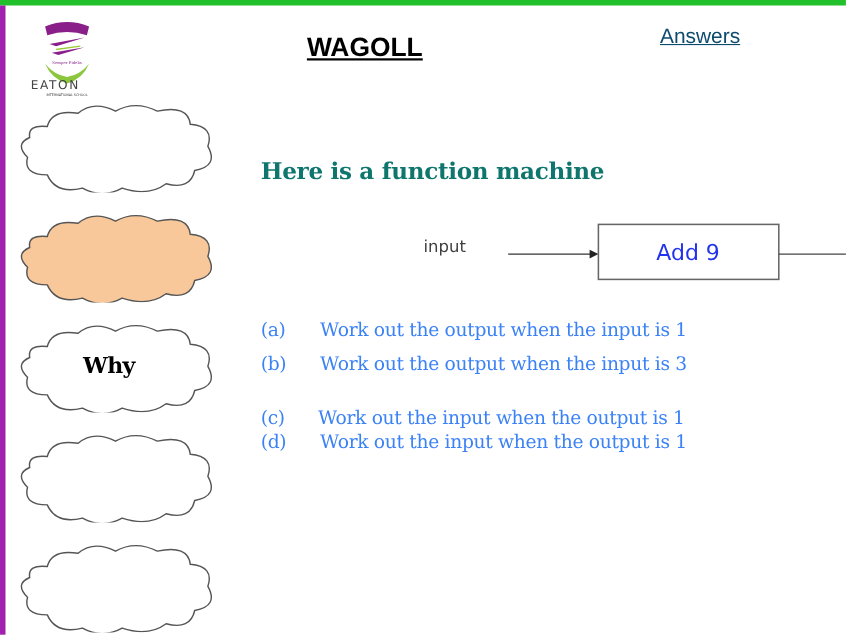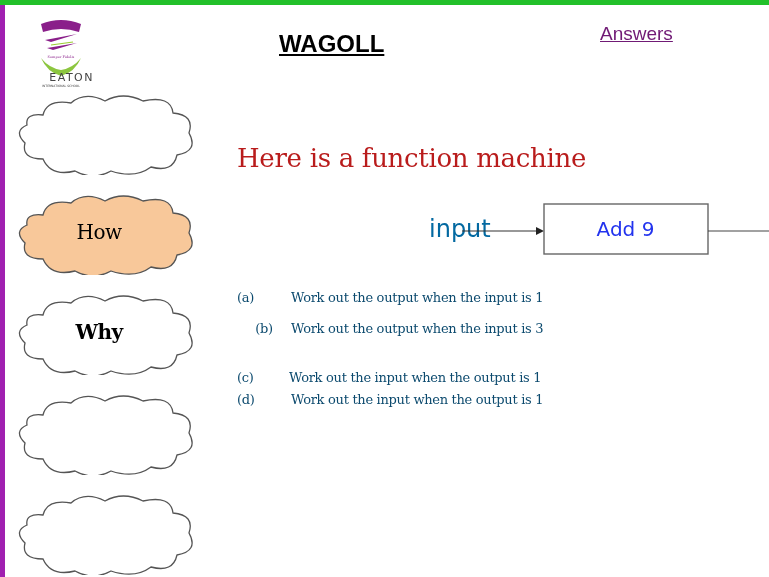--- a/index.html
+++ b/index.html
@@ -1,31 +1,31 @@
 <!DOCTYPE html>
 <html><head>
 <meta charset="utf-8">
 <style>
   html, body { margin:0; padding:0; }
   body { width:769px; height:577px; position:relative; overflow:hidden; background:#ffffff; font-family:"DejaVu Serif", serif; }
   .top-bar { position:absolute; left:0; top:0; width:769px; height:5px; background:#22c02a; }
   .left-bar { position:absolute; left:0; top:5px; width:5px; height:572px; background:#a020b0; }
   .logo { position:absolute; left:33px; top:18px; width:56px; height:74px; }
-  .logo-text { position:absolute; left:28px; top:72px; width:66px; text-align:right; font-family:"DejaVu Sans", sans-serif; font-size:11px; letter-spacing:1.5px; color:#444; line-height:11px; }
+  .logo-text { position:absolute; left:28px; top:72px; width:66px; text-align:left; font-family:"DejaVu Sans", sans-serif; font-size:11px; letter-spacing:1.5px; color:#444; line-height:11px; }
   .logo-sub { position:absolute; left:28px; top:84px; width:66px; text-align:center; font-family:"DejaVu Sans", sans-serif; font-size:3px; color:#444; }
   .title { position:absolute; left:279px; top:30px; font-family:"Liberation Sans", sans-serif; font-weight:bold; font-size:24px; text-decoration:underline; color:#000; }
-  .answers { position:absolute; left:600px; top:23px; font-family:"Liberation Sans", sans-serif; font-size:19px; color:#701a75; text-decoration:underline; cursor:pointer; }
+  .answers { position:absolute; left:600px; top:23px; font-family:"Liberation Sans", sans-serif; font-size:19px; color:#0c4a6e; text-decoration:underline; cursor:pointer; }
   .cloud { position:absolute; left:13px; width:187px; height:82px; cursor:pointer; }
   .cloud svg { position:absolute; left:0; top:0; }
   .cloud-label { position:absolute; left:0; top:0; width:172px; height:78px; display:flex; align-items:center; justify-content:center; font-family:"DejaVu Serif", serif; font-weight:bold; font-size:20px; color:#000; letter-spacing:-0.5px; }
-  .intro { position:absolute; left:237px; top:143px; font-family:"DejaVu Serif", serif; font-size:26px; color:#b91c1c; letter-spacing:-0.3px; }
-  .machine-input { position:absolute; left:385px; top:215px; font-family:"DejaVu Sans", sans-serif; font-size:24px; color:#0369a1;margin-left:44px; }
+  .intro { position:absolute; left:237px; top:143px; font-family:"DejaVu Serif", serif; font-size:21px; color:#0f766e; letter-spacing:-0.3px;font-weight:bold; }
+  .machine-input { position:absolute; left:385px; top:215px; font-family:"DejaVu Sans", sans-serif; font-size:15px; color:#404040; }
   .machine-svg { position:absolute; left:460px; top:200px; }
   .machine-box-label { position:absolute; left:543px; top:204px; width:165px; height:50px; display:flex; align-items:center; justify-content:center; font-family:"DejaVu Sans", sans-serif; font-size:20px; color:#2233ee; }
-  .q { position:absolute; left:237px; font-family:"DejaVu Serif", serif; font-size:13px; color:#0c4a6e; white-space:nowrap; letter-spacing:-0.3px; }
+  .q { position:absolute; left:237px; font-family:"DejaVu Serif", serif; font-size:17px; color:#3b82f6; white-space:nowrap; letter-spacing:-0.3px; }
   .q .lbl { display:inline-block; width:54px; }
 </style>
 </head>
 <body>
 
 <div class="top-bar"></div>
 <div class="left-bar"></div>
 
 <svg class="logo" width="56" height="74" viewBox="0 0 56 74">
   <path d="M8 6 Q28 -2 48 6 L46 14 Q28 8 10 14 Z" fill="#8a1f8a"></path>
@@ -45,21 +45,20 @@
 <div class="cloud" style="top:93px;">
   <svg width="187" height="82" viewBox="0 0 187 82">
     <path d="M30 22 Q34 6 58 10 Q72 -2 92 8 Q110 -2 130 8 Q158 2 160 20 Q182 22 176 40 Q186 58 164 62 Q160 80 138 74 Q122 86 98 78 Q80 88 62 78 Q38 84 30 66 Q8 66 12 50 Q0 38 14 32 Q12 20 30 22 Z" fill="#ffffff" stroke="#555" stroke-width="1.3"></path>
   </svg>
 </div>
 
 <div class="cloud" style="top:193px;">
   <svg width="187" height="82" viewBox="0 0 187 82">
     <path d="M30 22 Q34 6 58 10 Q72 -2 92 8 Q110 -2 130 8 Q158 2 160 20 Q182 22 176 40 Q186 58 164 62 Q160 80 138 74 Q122 86 98 78 Q80 88 62 78 Q38 84 30 66 Q8 66 12 50 Q0 38 14 32 Q12 20 30 22 Z" fill="#f8c89a" stroke="#555" stroke-width="1.3"></path>
   </svg>
-  <div class="cloud-label" style="font-weight:normal;">How</div>
 </div>
 
 <div class="cloud" style="top:293px;">
   <svg width="187" height="82" viewBox="0 0 187 82">
     <path d="M30 22 Q34 6 58 10 Q72 -2 92 8 Q110 -2 130 8 Q158 2 160 20 Q182 22 176 40 Q186 58 164 62 Q160 80 138 74 Q122 86 98 78 Q80 88 62 78 Q38 84 30 66 Q8 66 12 50 Q0 38 14 32 Q12 20 30 22 Z" fill="#ffffff" stroke="#555" stroke-width="1.3"></path>
   </svg>
   <div class="cloud-label">Why</div>
 </div>
 
 <div class="cloud" style="top:393px;">
@@ -81,21 +80,21 @@
   <line x1="2" y1="31" x2="78" y2="31" stroke="#333" stroke-width="1.2"></line>
   <polygon points="76,27 84,31 76,35" fill="#222"></polygon>
   <rect x="84" y="4" width="164" height="50" fill="#fff" stroke="#666" stroke-width="1.4"></rect>
   <line x1="248" y1="31" x2="309" y2="31" stroke="#444" stroke-width="1.2"></line>
 </svg>
 <div class="machine-box-label">Add 9</div>
 
 <div class="q" style="top:290px;">
   <span class="lbl">(a)</span><span>Work out the output when the input is 1</span>
 </div>
-<div class="q" style="top:321px;text-align:center;">
+<div class="q" style="top:321px;">
   <span class="lbl">(b)</span><span>Work out the output when the input is 3</span>
 </div>
 <div class="q" style="top:370px;">
   <span class="lbl" style="width:52px;">(c)</span><span>Work out the input when the output is 1</span>
 </div>
 <div class="q" style="top:392px;">
   <span class="lbl">(d)</span><span>Work out the input when the output is 1</span>
 </div>
 
 </body></html>

